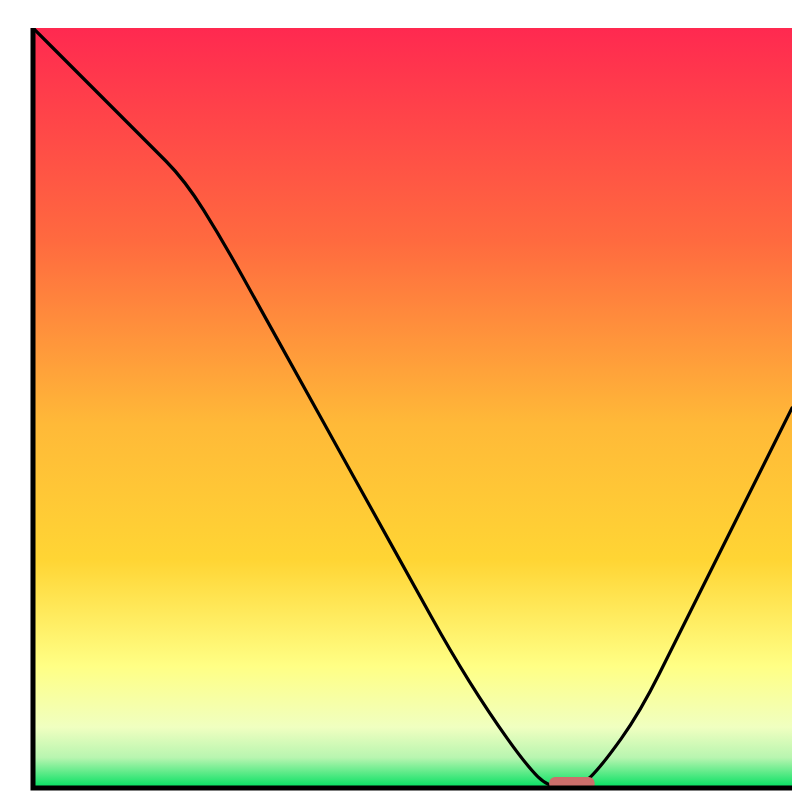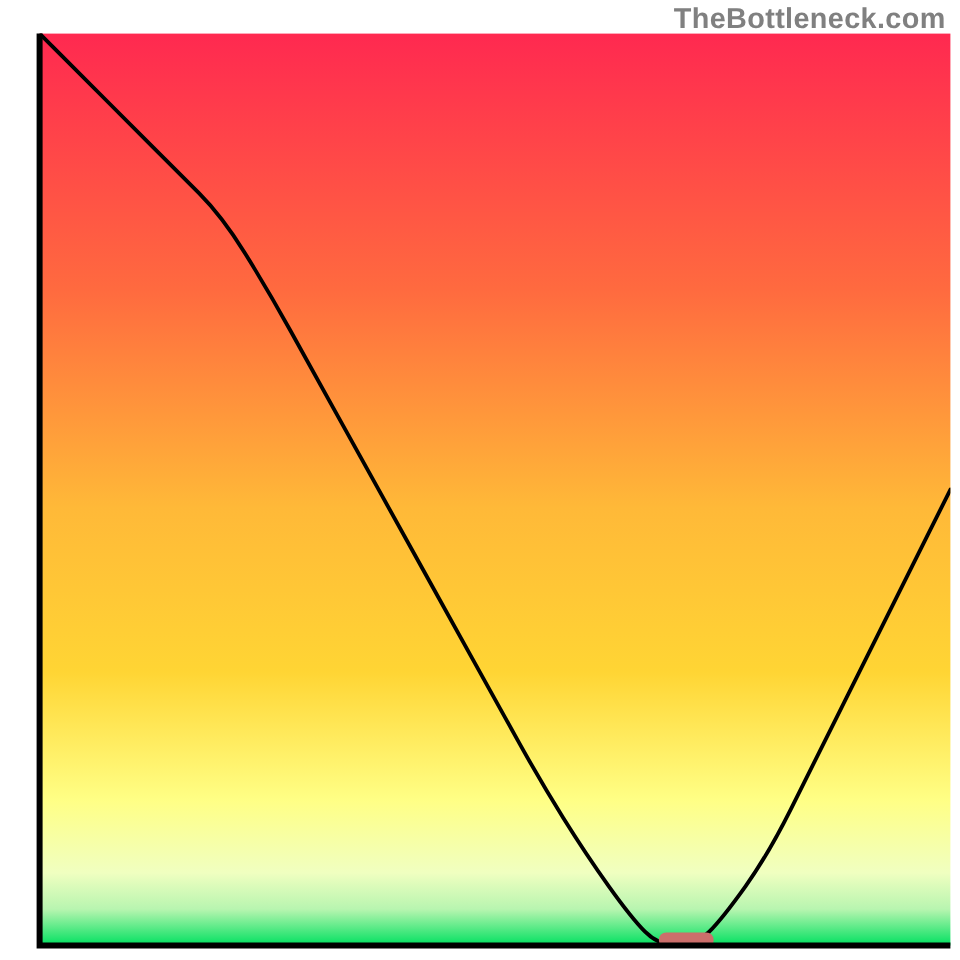--- a/index.html
+++ b/index.html
@@ -26,21 +26,20 @@
     letter-spacing: 0.3px;
   }
   svg {
     display: block;
   }
 </style>
 </head>
 <body>
 
 <div class="container">
-  <div class="watermark">TheBottleneck.com</div>
   <svg id="chart-svg" width="800" height="800" viewBox="0 0 800 800">
     <defs>
       <linearGradient id="bg-grad" x1="0" y1="0" x2="0" y2="1">
         <stop id="g0" offset="0%" stop-color="#ff2950"></stop>
         <stop id="g1" offset="28%" stop-color="#ff6a3f"></stop>
         <stop id="g2" offset="52%" stop-color="#ffb938"></stop>
         <stop id="g3" offset="70%" stop-color="#ffd534"></stop>
         <stop id="g4" offset="84%" stop-color="#ffff85"></stop>
         <stop id="g5" offset="92%" stop-color="#f0ffc0"></stop>
         <stop id="g6" offset="96%" stop-color="#b8f5b0"></stop>

